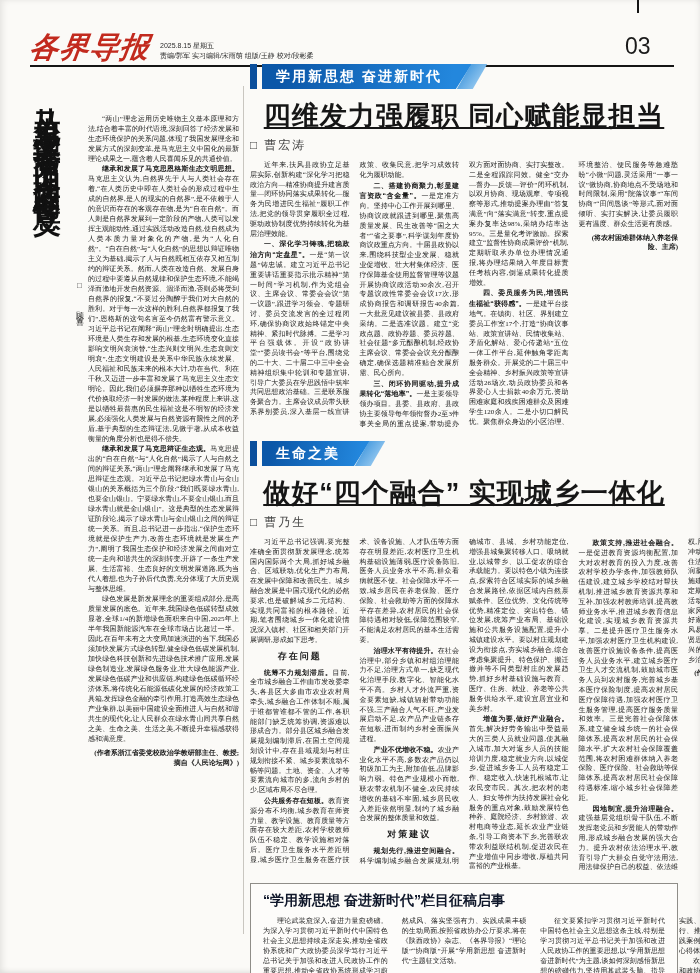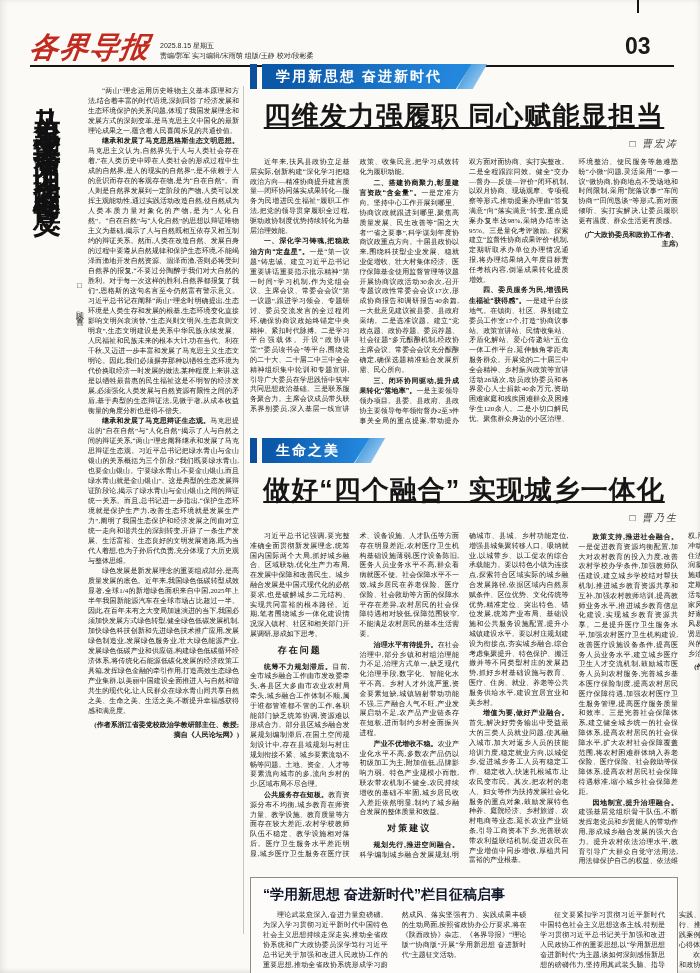--- a/index.html
+++ b/index.html
@@ -13,50 +13,50 @@
           border-bottom:2px solid #151515;padding-bottom:3px;}
   .mh-left{display:flex;align-items:flex-end;}
   .logo{font-family:"DejaVu Serif",serif;font-style:italic;font-weight:bold;
         font-size:29px;line-height:30px;color:#c22a1e;letter-spacing:1px;transform:skewX(-8deg);}
   .mh-meta{margin-left:10px;padding-bottom:1px;font-size:7px;line-height:10px;color:#2b2b2b;
            font-family:"Liberation Sans","DejaVu Sans",sans-serif;}
   .sec-right{display:flex;align-items:center;gap:20px;padding-bottom:2px;
              font-family:"Liberation Sans","DejaVu Sans",sans-serif;flex-direction:column;}
   .sec-label{font-size:20px;font-weight:900;letter-spacing:9px;}
   .sec-bar{width:2px;height:22px;background:#151515;}
-  .sec-page{font-size:23px;font-weight:700;}
+  .sec-page{font-size:23px;font-weight:400;}
   
   .vdivider{position:absolute;left:243px;top:86px;width:1px;height:848px;background:#c9c6c0;}
   
   .left-article{position:absolute;left:26px;top:86px;width:213px;height:850px;display:flex;gap:4px;}
   .vtitle{writing-mode:vertical-rl;text-orientation:upright;
           font-family:"Liberation Sans","DejaVu Sans",sans-serif;font-weight:900;
           font-size:27px;letter-spacing:5px;line-height:42px;height:100%;color:#111;}
   .vbyline{writing-mode:vertical-rl;text-orientation:upright;font-size:8px;letter-spacing:3px;
            color:#333;padding-top:195px;width:12px;}
-  .lbody{flex:1;font-size:7px;line-height:10px;text-align:justify;}
+  .lbody{flex:1;font-size:7px;line-height:10px;text-align:justify;margin-top:28px;}
   
   .para{margin:0;text-indent:2em;}
   .para b{font-family:"Liberation Sans","DejaVu Sans",sans-serif;}
   .subhead{margin:6px 0;font-family:"Liberation Sans","DejaVu Sans",sans-serif;
            font-weight:bold;font-size:9px;text-align:center;letter-spacing:2px;}
   .attr{margin:4px 0 0;text-align:right;font-weight:bold;}
   
   .right{position:absolute;left:250px;top:64px;width:428px;}
   .banner-row{display:flex;align-items:stretch;height:25px;margin-bottom:2px;}
   .banner-bar{width:7px;background:#0b4f9c;margin-right:5px;}
   .banner{background:linear-gradient(100deg,#0b57a8 10%,#2387dd 90%);color:#fff;
           font-family:"Liberation Sans","DejaVu Sans",sans-serif;font-weight:bold;font-size:14px;
           line-height:25px;padding:0 30px 0 14px;letter-spacing:2px;
           clip-path:polygon(0 0,100% 0,calc(100% - 16px) 100%,0 100%);}
   .banner-tail{width:16px;background:linear-gradient(100deg,#4f9fe0,#8cc3ee);
                transform:skewX(-30deg);margin-left:-8px;}
   .art-title{margin:9px 0 3px;text-align:center;font-family:"Liberation Sans","DejaVu Sans",sans-serif;
              font-weight:900;font-size:27px;letter-spacing:1px;color:#161616;text-decoration:underline;}
-  .byline{text-align:right;font-size:10px;color:#444;margin-bottom:7px;letter-spacing:2px;font-style:italic;}
+  .byline{text-align:left;font-size:12px;color:#444;margin-bottom:7px;letter-spacing:2px;}
   .cols{column-count:4;column-gap:10px;column-fill:auto;font-size:7px;line-height:9.8px;text-align:justify;}
   .cols1{height:272px;}
   .cols2{height:336px;margin-bottom:0;}
   .gap8{height:8px;}
   
   .notice{border:1px solid #8f8d88;background:#fdfcfa;margin-top:9px;padding:8px 12px 9px;}
   .notice-title{font-family:"Liberation Sans","DejaVu Sans",sans-serif;font-weight:900;
                 font-size:14px;margin:0 0 6px;color:#0f172a;}
   .notice-cols{column-count:3;column-gap:14px;column-fill:auto;height:68px;
                font-size:7px;line-height:10px;text-align:justify;}
@@ -103,21 +103,21 @@
       <div class="banner-tail"></div>
     </div>
     <h1 class="art-title">四维发力强履职  同心赋能显担当</h1>
     <div class="byline">□ 曹宏涛</div>
     <div class="cols cols1">
         <p class="para">近年来,扶风县政协立足基层实际,创新构建“深化学习把稳政治方向—精准协商提升建言质量—闭环协同落实成果转化—服务为民增进民生福祉”履职工作法,把党的领导贯穿履职全过程,驱动政协制度优势持续转化为基层治理效能。</p>
         <p class="para"><b>一、深化学习铸魂,把稳政治方向“定盘星”。</b>一是“第一议题”铸忠诚。建立习近平总书记重要讲话重要指示批示精神“第一时间”学习机制,作为党组会议、主席会议、常委会会议“第一议题”,跟进学习领会、专题研讨、委员交流发言的全过程闭环,确保协商议政始终锚定中央精神、紧扣时代脉搏。二是学习平台强载体。开设“政协讲堂”“委员读书会”等平台,围绕党的二十大、二十届二中三中全会精神组织集中轮训和专题宣讲,引导广大委员在学思践悟中筑牢共同思想政治基础。三是联系服务聚合力。主席会议成员带头联系界别委员,深入基层一线宣讲政策、收集民意,把学习成效转化为履职动能。</p>
         <p class="para"><b>二、搭建协商聚力,彰显建言资政“含金量”。</b>一是定准方向。坚持中心工作开展到哪里、协商议政就跟进到哪里,聚焦高质量发展、民生改善等“国之大者”“省之要事”,科学谋划年度协商议政重点方向。十届县政协以来,围绕科技型企业发展、稳就业促增收、壮大村集体经济、医疗保障基金使用监督管理等议题开展协商议政活动30余次,召开专题议政性常委会会议17次,形成协商报告和调研报告40余篇,一大批意见建议被县委、县政府采纳。二是选准议题。建立“党政点题、政协荐题、委员荐题、社会征题”多元酝酿机制,经政协主席会议、常委会会议充分酝酿确定,确保选题精准贴合发展所需、民心所向。</p>
         <p class="para"><b>三、闭环协同驱动,提升成果转化“落地率”。</b>一是主要领导领办项目。县委、县政府、县政协主要领导每年领衔督办2至3件事关全局的重点提案,带动提办双方面对面协商、实打实整改。二是全程跟踪问效。健全“交办—督办—反馈—评价”闭环机制,以双月协商、现场观摩、专项视察等形式,推动提案办理由“答复满意”向“落实满意”转变,重点提案办复率达98%,采纳办结率达95%。三是量化考评激励。探索建立“监督性协商成果评价”机制,定期听取承办单位办理情况通报,将办理结果纳入年度目标责任考核内容,倒逼成果转化提质增效。</p>
         <p class="para"><b>四、委员服务为民,增强民生福祉“获得感”。</b>一是建平台接地气。在镇街、社区、界别建立委员工作室17个,打造“协商议事站、政策宣讲站、民情收集站、矛盾化解站、爱心传递站”五位一体工作平台,延伸触角零距离服务群众。开展党的二十届三中全会精神、乡村振兴政策等宣讲活动26场次,动员政协委员和各界爱心人士捐款40余万元,资助困难家庭和残疾困难群众及困难学生120余人。二是小切口解民忧。聚焦群众身边的小区治理、环境整治、便民服务等急难愁盼“小微”问题,灵活采用“一事一议”微协商,协商地点不受场地和时间限制,采用“院落议事”“车间协商”“田间恳谈”等形式,面对面倾听、实打实解决,让委员履职更有温度、群众生活更有质感。</p>
-        <p class="attr">(广大政协委员和政协工作者、主席)</p>
+        <p class="attr">(将农村困难群体纳入养老保险、主席)</p>
       </div>
 
     <div class="gap8"></div>
 
     <div class="banner-row">
       <div class="banner-bar"></div>
       <div class="banner">生命之美</div>
       <div class="banner-tail"></div>
     </div>
     <h1 class="art-title">做好“四个融合”  实现城乡一体化</h1>

